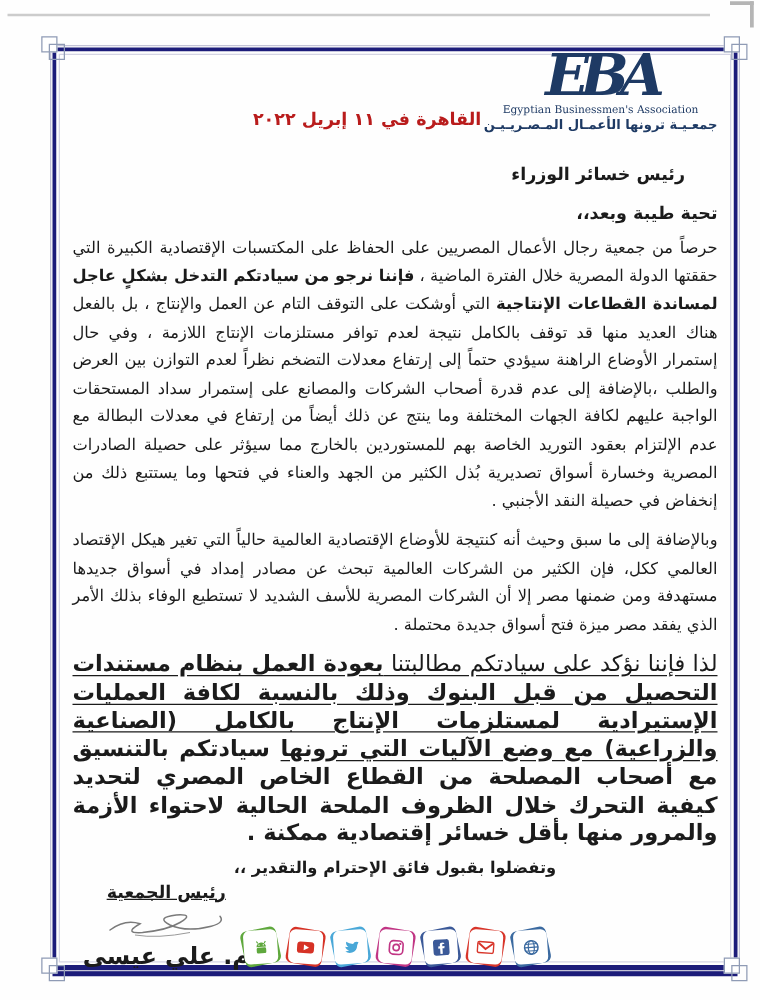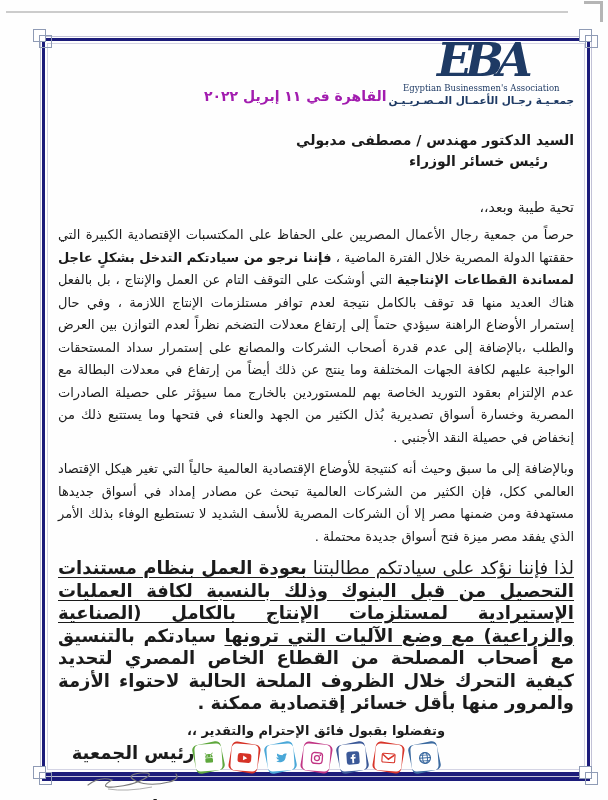--- a/index.html
+++ b/index.html
@@ -26,38 +26,38 @@
     direction:rtl;color:#1b1b1b;}
 
   
   .hdr{display:flex;justify-content:flex-start;align-items:flex-start;height:78px;}
   .logo{text-align:center;margin-top:-4px;padding-left:2px;}
   .logo-acronym{font-family:"DejaVu Serif",serif;font-style:italic;font-weight:bold;
     font-size:46px;line-height:44px;letter-spacing:-7px;color:#1e3a64;direction:ltr;}
   .logo-en{font-family:"DejaVu Serif",serif;font-size:8.5px;font-weight:normal;color:#1e3a64;
     direction:ltr;margin-top:1px;}
   .logo-ar{font-size:10.5px;font-weight:bold;color:#1e3a64;letter-spacing:1px;margin-top:1px;}
-  .date{font-size:14px;font-weight:600;margin-top:46px;color:#a21caf;}
+  .date{font-size:14px;font-weight:600;margin-top:46px;color:#b91c1c;}
 
   
   .recipient{margin-top:10px;font-size:14px;font-weight:600;line-height:21px;}
   .recipient .r2{padding-right:26px;}
-  .salutation{margin-top:27px;font-size:14px;font-weight:400;}
+  .salutation{margin-top:12px;font-size:14px;font-weight:700;}
 
   
   .para{margin:9px 0 0 0;font-size:13px;line-height:22.5px;text-align:justify;}
   .para b{font-weight:700;}
   .u{text-decoration:underline;text-underline-offset:3px;}
   .p3{font-size:18px;}
 
   .closing{margin-top:8px;text-align:center;font-size:13px;font-weight:700;}
 
   
   .sig-block{width:150px;margin:4px auto 0 0;text-align:center;}
-  .sig-title{font-size:18px;font-weight:700;}
+  .sig-title{font-size:14px;font-weight:700;text-decoration:underline;}
   .sig-scribble{display:block;margin:2px auto 0 auto;}
   .sig-name{font-size:19px;font-weight:700;margin-top:0px;}
 
   
   .letter-footer{position:absolute;left:0;right:0;bottom:6px;text-align:center;}
   .f-line{font-size:8px;font-weight:700;color:#1f3a6e;line-height:12px;white-space:nowrap;}
   .email{color:#0b5bbb;text-decoration:underline;direction:ltr;unicode-bidi:embed;cursor:pointer;}
   .icons{margin-top:4px;display:flex;justify-content:center;gap:7px;direction:ltr;}
   .badge{position:relative;width:29px;height:29px;}
   .badge .back{position:absolute;inset:0;border-radius:5px;}
@@ -92,27 +92,26 @@
         <i></i>
       </div>
   </div>
 
   <div class="content">
 
     <div class="hdr">
       <div class="logo">
         <div class="logo-acronym">EBA</div>
         <div class="logo-en">Egyptian Businessmen's Association</div>
-        <div class="logo-ar">جمعـيـة رجـال الأعمـال المـصـريـيـن</div>
+        <div class="logo-ar">جمعـيـة ترونها الأعمـال المـصـريـيـن</div>
       </div>
       <div class="date">القاهرة في ١١ إبريل ٢٠٢٢</div>
     </div>
 
     <div class="recipient">
-      <div>السيد الدكتور مهندس / مصطفى مدبولي</div>
       <div class="r2">رئيس خسائر الوزراء</div>
     </div>
 
     <div class="salutation">تحية طيبة وبعد،،</div>
 
     <p class="para"><span>حرصاً  من جمعية رجال الأعمال المصريين على الحفاظ على المكتسبات الإقتصادية الكبيرة التي حققتها الدولة المصرية خلال الفترة الماضية ، </span><b>فإننا نرجو من سيادتكم التدخل بشكلٍ عاجل لمساندة القطاعات الإنتاجية</b><span> التي أوشكت على التوقف التام عن العمل والإنتاج ، بل بالفعل هناك العديد منها قد توقف بالكامل نتيجة لعدم توافر مستلزمات الإنتاج اللازمة ، وفي حال إستمرار الأوضاع الراهنة سيؤدي حتماً إلى إرتفاع معدلات التضخم نظراً لعدم التوازن بين العرض والطلب ،بالإضافة إلى عدم قدرة أصحاب الشركات والمصانع على إستمرار سداد المستحقات الواجبة عليهم لكافة الجهات المختلفة وما ينتج عن ذلك أيضاً من إرتفاع في معدلات البطالة مع عدم الإلتزام بعقود التوريد الخاصة بهم للمستوردين بالخارج مما سيؤثر على حصيلة الصادرات المصرية وخسارة أسواق تصديرية بُذل الكثير من الجهد والعناء في فتحها وما يستتبع ذلك من إنخفاض في حصيلة النقد الأجنبي .</span></p>
 
     <p class="para">وبالإضافة إلى ما سبق وحيث أنه كنتيجة للأوضاع الإقتصادية العالمية حالياً التي تغير هيكل الإقتصاد العالمي ككل، فإن الكثير من الشركات العالمية تبحث عن مصادر إمداد في أسواق جديدها مستهدفة ومن ضمنها مصر إلا أن الشركات المصرية للأسف الشديد  لا تستطيع الوفاء بذلك الأمر الذي يفقد مصر ميزة فتح أسواق جديدة محتملة .</p>
 
     <p class="para p3"><span class="u">لذا فإننا نؤكد على سيادتكم مطالبتنا </span><b class="u">بعودة العمل بنظام مستندات التحصيل من قبل البنوك وذلك بالنسبة لكافة العمليات الإستيرادية لمستلزمات الإنتاج  بالكامل (الصناعية والزراعية) مع وضع الآليات التي ترونها</b><b> سيادتكم بالتنسيق مع أصحاب المصلحة من القطاع الخاص المصري لتحديد كيفية التحرك خلال الظروف الملحة الحالية لاحتواء الأزمة والمرور منها بأقل خسائر إقتصادية ممكنة .</b></p>

